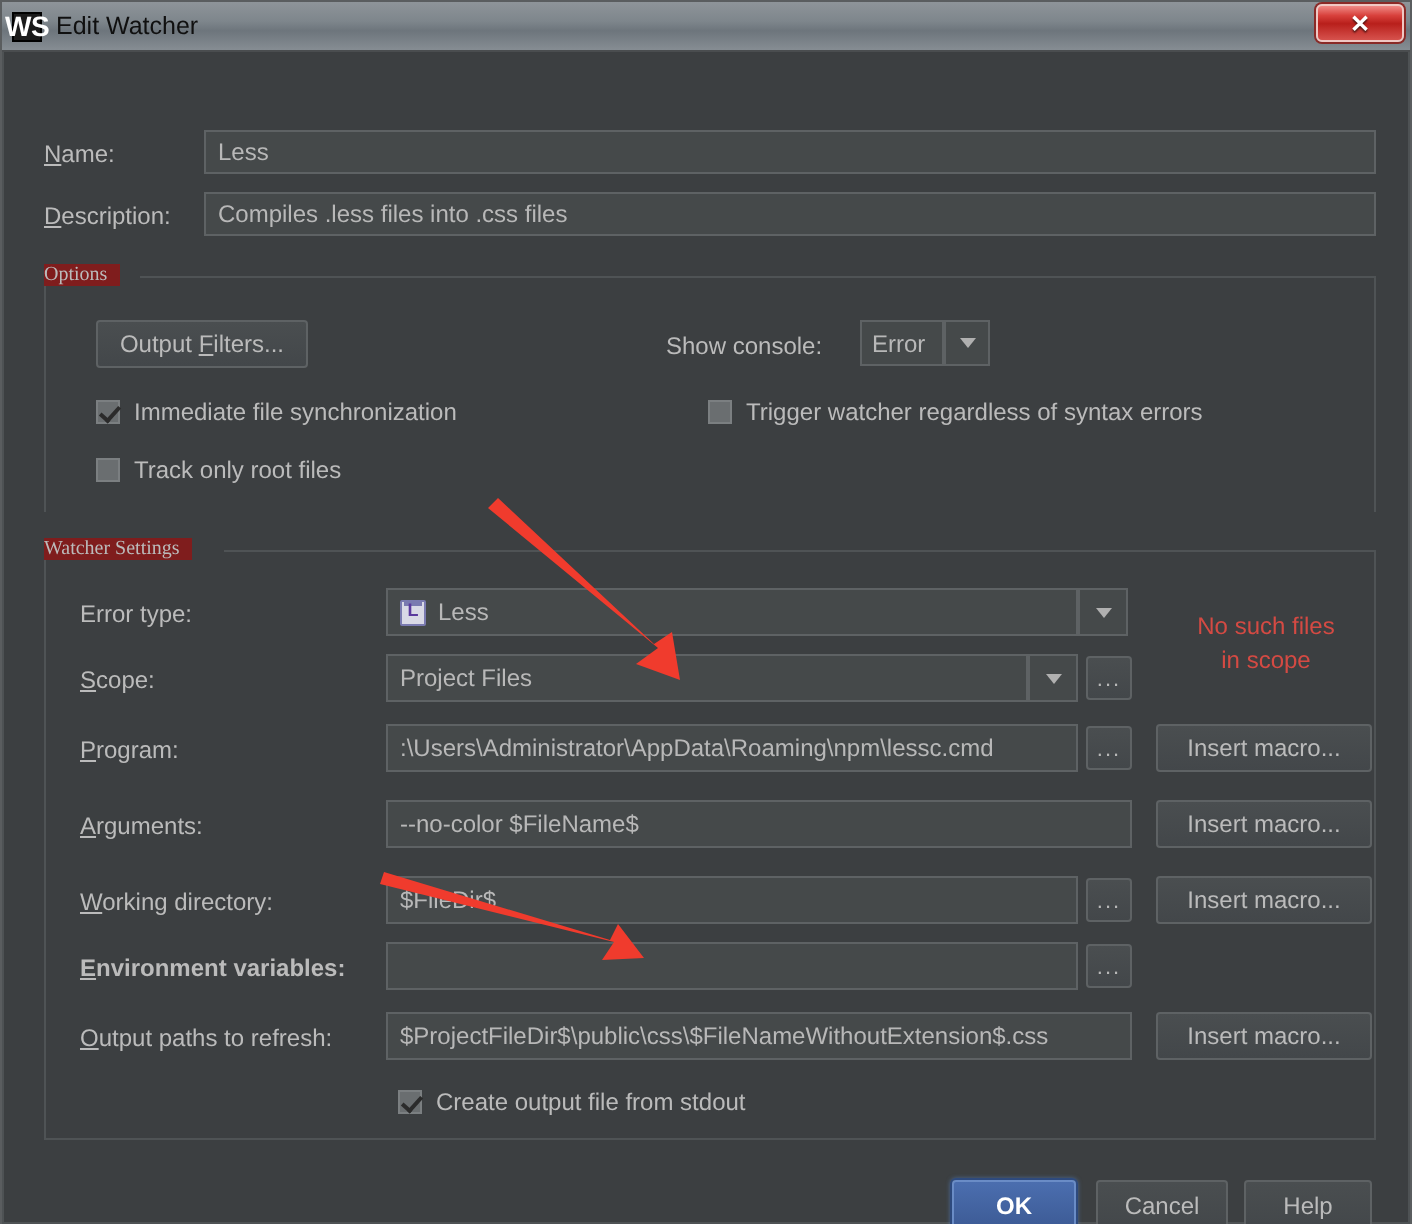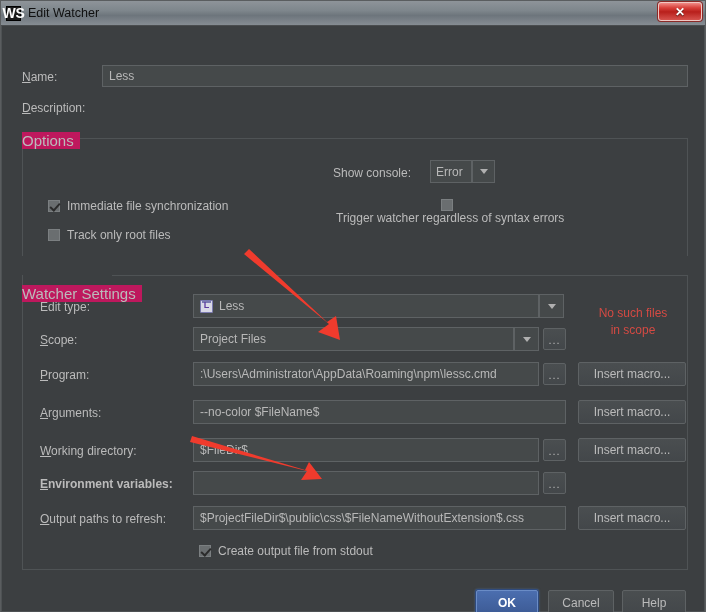--- a/index.html
+++ b/index.html
@@ -104,26 +104,27 @@
     display: flex;
     align-items: center;
     padding-left: 6px;
     overflow: hidden;
     white-space: nowrap;
   }
 
   
   .group-title {
     position: absolute;
-    font-size: 15px;
-    color: #bbbbbb;
-    background: #be185d;
+    font-size: 10px;
+    color: #bbbbbb;
+    background: #7f1d1d;
     padding-right: 6px;
     z-index: 2;
     white-space: nowrap;
+    font-family: Liberation Serif, serif;
   }
   .group-line {
     position: absolute;
     height: 1px;
     background: #4f5355;
   }
   .group-border {
     position: absolute;
     box-sizing: border-box;
     border: 1px solid #4f5355;
@@ -269,52 +270,56 @@
     <div class="title-text">Edit Watcher</div>
     <div class="close-btn">✕</div>
   </div>
 
   <div class="content">
 
     <div class="row-label" style="left:20px; top:44px;"><u>N</u>ame:</div>
     <div class="field" style="left:100px; top:39px; width:586px; height:22px;">Less</div>
 
     <div class="row-label" style="left:20px; top:75px;text-align:center;"><u>D</u>escription:</div>
+    <div class="field" style="left:100px; top:70px; width:586px; height:22px;">Compiles .less files into .css files</div>
 
     <div class="group-title" style="left:20px; top:106px;">Options</div>
     <div class="group-line" style="left:68px; top:112px; width:618px;"></div>
     <div class="group-border" style="left:20px; top:112px; width:666px; height:118px; border-bottom:none;"></div>
 
+    <div class="btn" style="left:46px; top:134px; width:106px; height:24px;">
+      <span>Output <u>F</u>ilters...</span>
+    </div>
 
     <div class="row-label" style="left:331px; top:140px;">Show console:</div>
     <div class="field" style="left:428px; top:134px; width:42px; height:23px; padding-left:5px;">Error</div>
     <div class="combo-arrow" style="left:470px; top:134px; width:23px; height:23px;">
         <span class="tri"></span>
       </div>
 
     <div class="cb-wrap" style="left:46px; top:173px;">
       <span class="cbox checked"></span>
       <span>Immediate file synchronization</span>
     </div>
 
-    <div class="cb-wrap" style="left:334px; top:173px;flex-direction:column;">
+    <div class="cb-wrap" style="left:352px; top:173px;">
       <span class="cbox"></span>
       <span>Trigger watcher regardless of syntax errors</span>
     </div>
 
     <div class="cb-wrap" style="left:46px; top:202px;">
       <span class="cbox"></span>
       <span>Track only root files</span>
     </div>
 
-    <div class="group-title" style="left:20px; top:243px;margin-top:16px;">Watcher Settings</div>
+    <div class="group-title" style="left:20px; top:243px;">Watcher Settings</div>
     <div class="group-line" style="left:110px; top:249px; width:576px;"></div>
     <div class="group-border" style="left:20px; top:249px; width:666px; height:295px;"></div>
 
-    <div class="row-label" style="left:38px; top:274px;">Edit type:</div>
+    <div class="row-label" style="left:38px; top:274px;">Error type:</div>
     <div class="field" style="left:191px; top:268px; width:346px; height:24px;">
       <span class="less-icon"></span>
       <span>Less</span>
     </div>
     <div class="combo-arrow" style="left:537px; top:268px; width:25px; height:24px;">
         <span class="tri"></span>
       </div>
 
     <div class="row-label" style="left:38px; top:307px;"><u>S</u>cope:</div>
     <div class="field" style="left:191px; top:301px; width:321px; height:24px;">Project Files</div>

